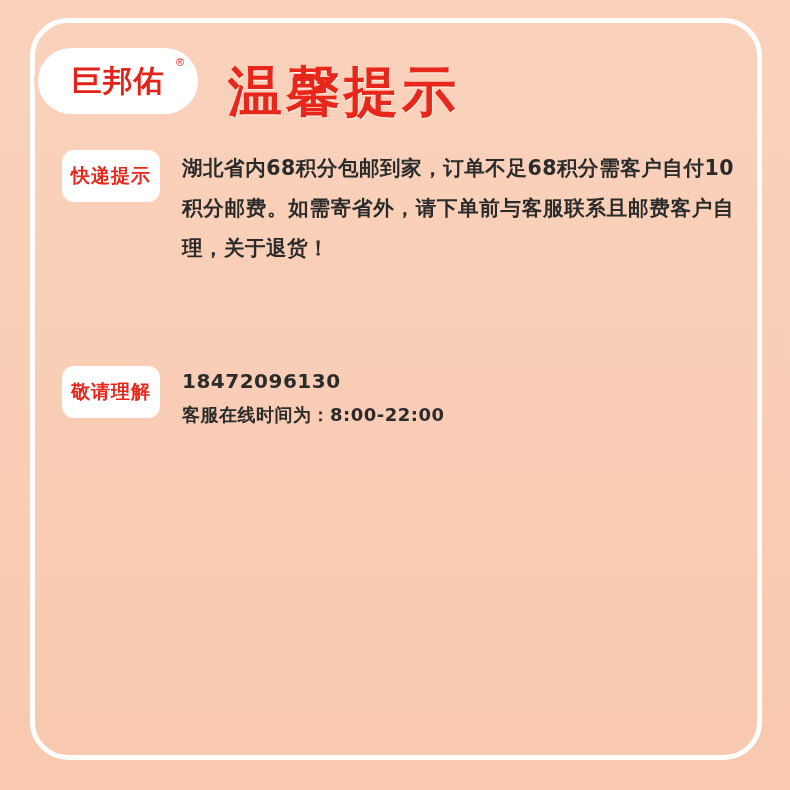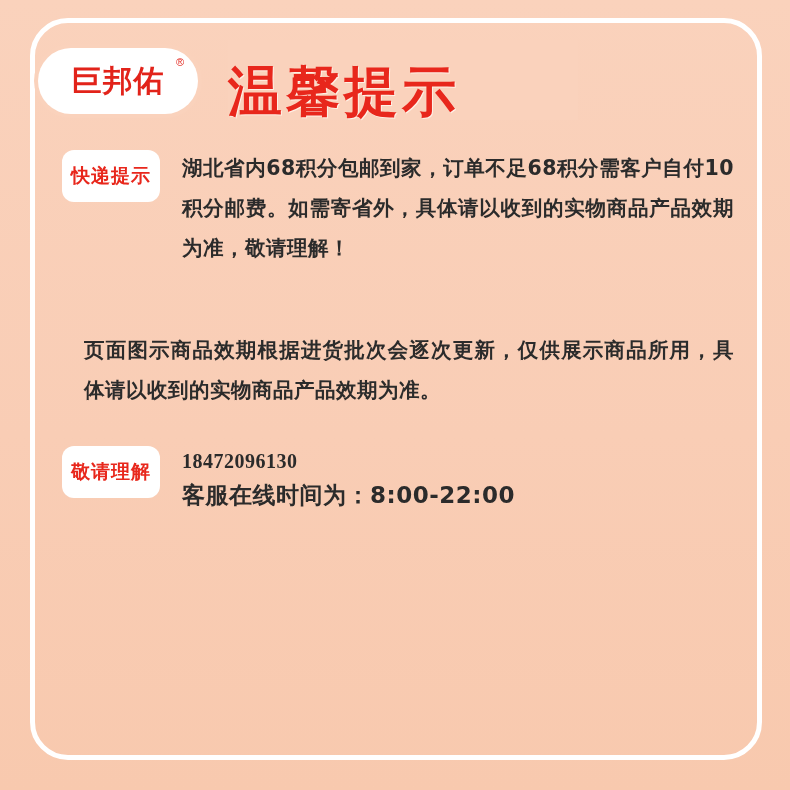--- a/index.html
+++ b/index.html
@@ -121,25 +121,24 @@
   }
   .row-phone .body-text {
     line-height: 34px;
   }
   .phone-number {
     display: block;
     font-size: 20px;
     letter-spacing: 0.5px;
     color: #2b2b2b;
     font-weight: bold;
-    font-family: Liberation Serif, serif;
   }
   .phone-hours {
     display: block;
-    font-size: 23px;
+    font-size: 18px;
     color: #2b2b2b;
     font-weight: bold;
     letter-spacing: 0.5px;
   }
   .gap-1 { margin-bottom: 62px; }
   .gap-2 { margin-bottom: 36px; }
 </style>
 </head>
 <body>
 
@@ -153,26 +152,25 @@
   </div>
 
   <div class="title-wrap">
     <span class="title">温馨提示</span>
   </div>
 
   <div class="content">
 
     <div class="row gap-1">
       <div class="tag">快递提示</div>
-      <div class="body-text">湖北省内68积分包邮到家，订单不足68积分需客户自付10积分邮费。如需寄省外，具体请以收到的实物商品产品效期为准，敬请理解！</div>
+      <div class="body-text">湖北省内68积分包邮到家，订单不足68积分需客户自付10积分邮费。如需寄省外，请下单前与客服联系且邮费客户自理，关于退货！</div>
     </div>
 
 
     <div class="row">
-      <div class="body-text">页面图示商品效期根据进货批次会逐次更新，仅供展示商品所用，具体请以收到的实物商品产品效期为准。</div>
     </div>
 
 
     <div class="row row-phone">
       <div class="tag">敬请理解</div>
       <div class="body-text">
         <span class="phone-number">18472096130</span>
         <span class="phone-hours">客服在线时间为：8:00-22:00</span>
       </div>
     </div>

